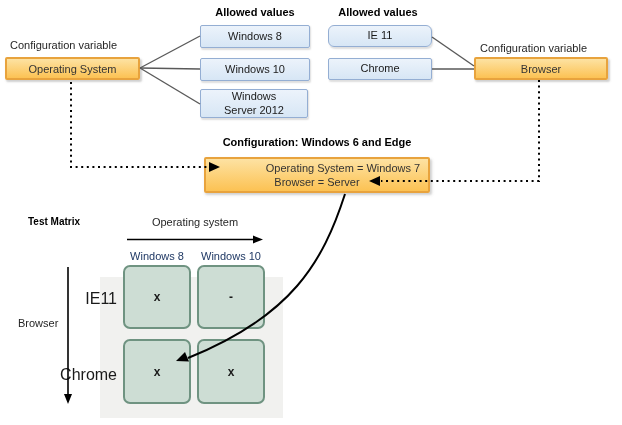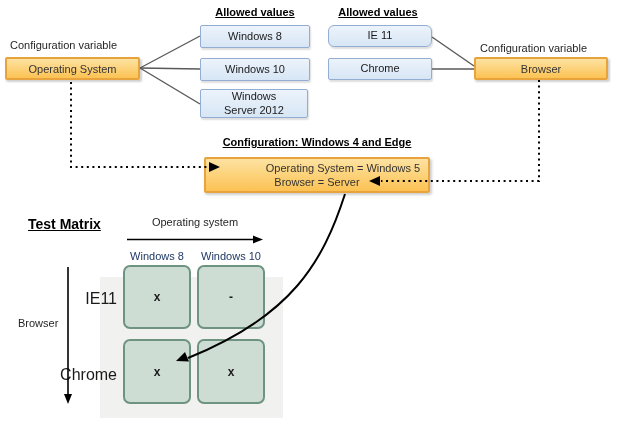--- a/index.html
+++ b/index.html
@@ -4,21 +4,21 @@
 <style>
   html,body{margin:0;padding:0;background:#fff;}
   .canvas{
     position:relative;width:622px;height:425px;background:#ffffff;
     font-family:"Liberation Sans","DejaVu Sans",sans-serif;
     color:#1a1a1a;overflow:hidden;
   }
   .overlay{position:absolute;left:0;top:0;width:622px;height:425px;z-index:5;pointer-events:none;}
   .abs{position:absolute;}
   .lbl{font-size:11px;color:#262626;white-space:nowrap;z-index:3;}
-  .hdr{font-size:11px;font-weight:bold;color:#000;white-space:nowrap;z-index:3;text-decoration:underline;}
+  .hdr{font-size:11px;font-weight:bold;color:#000;white-space:nowrap;z-index:3;}
   .orange-box{
     background:linear-gradient(#fde2a2,#fcc253);
     border:2px solid #e8a33d;border-radius:2px;
     box-shadow:1.5px 2px 2px rgba(120,120,120,.35);
     display:flex;align-items:center;justify-content:center;
     font-size:11px;color:#333;z-index:2;
   }
   .blue-box{
     background:linear-gradient(#ecf3fb,#d7e6f5);
     border:1px solid #94aed3;border-radius:2px;
@@ -109,29 +109,29 @@
   </div>
   <div class="abs blue-box" style="left:328px;top:58px;width:102px;height:20px;">
     <span>Chrome</span>
   </div>
 
   <div class="abs lbl" style="left:480px;top:42px;">Configuration variable</div>
   <div class="abs orange-box" style="left:474px;top:57px;width:130px;height:19px;">
     <span>Browser</span>
   </div>
 
-  <div class="abs hdr" style="left:204px;top:136px;width:226px;text-align:center;">Configuration: Windows 4 and Edge</div>
+  <div class="abs hdr" style="left:204px;top:136px;width:226px;text-align:center;">Configuration: Windows 6 and Edge</div>
   <div class="abs config-box" style="left:204px;top:157px;width:222px;height:32px;">
-    <div class="config-line" style="padding-left:52px;">Operating System = Windows 5</div>
+    <div class="config-line" style="padding-left:52px;">Operating System = Windows 7</div>
     <div class="config-line">Browser = Server</div>
   </div>
 
   <div class="abs matrix-shadow" style="left:100px;top:277px;width:183px;height:141px;"></div>
 
-  <div class="abs hdr" style="left:28px;top:216px;font-size:14px;">Test Matrix</div>
+  <div class="abs hdr" style="left:28px;top:216px;font-size:10px;">Test Matrix</div>
   <div class="abs lbl" style="left:127px;top:216px;width:136px;text-align:center;">Operating system</div>
   <div class="abs lbl" style="left:18px;top:317px;">Browser</div>
 
   <div class="abs col-hdr" style="left:123px;top:250px;width:68px;">Windows 8</div>
   <div class="abs col-hdr" style="left:197px;top:250px;width:68px;">Windows 10</div>
 
   <div class="abs row-lbl" style="left:58px;top:290px;width:59px;">IE11</div>
   <div class="abs row-lbl" style="left:58px;top:366px;width:59px;">Chrome</div>
 
   <div class="abs cell" style="left:123px;top:265px;width:64px;height:60px;">

